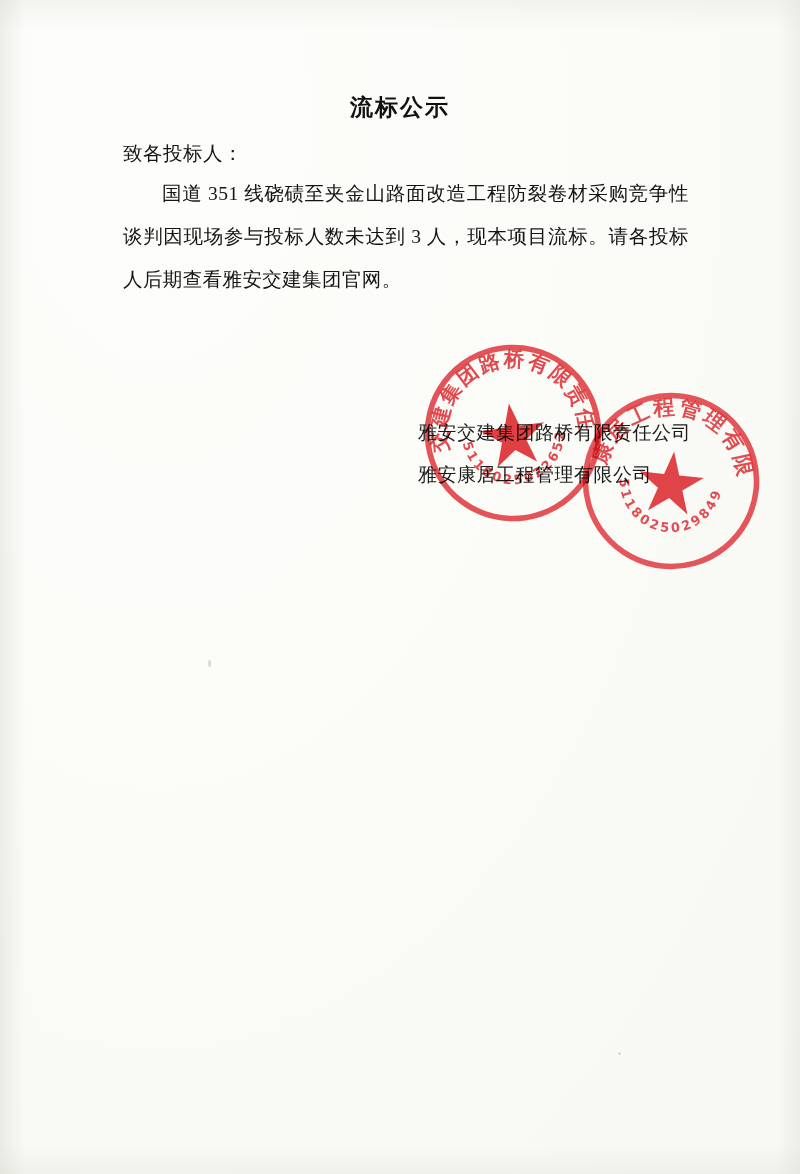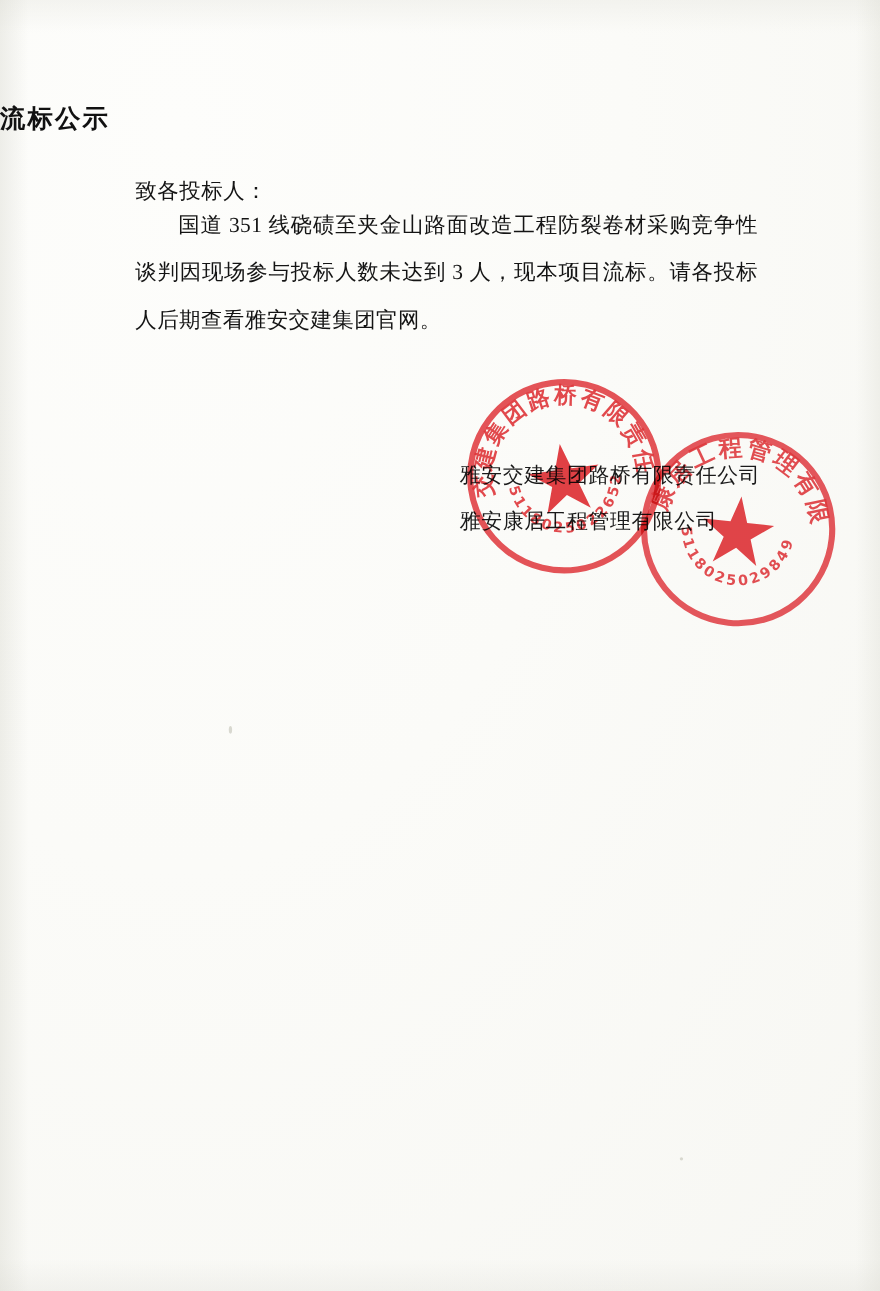--- a/index.html
+++ b/index.html
@@ -35,41 +35,40 @@
       linear-gradient(to bottom, rgba(220,220,212,0.28) 0px, rgba(255,255,255,0) 30px),
       linear-gradient(to top, rgba(215,215,208,0.25) 0px, rgba(255,255,255,0) 30px);
     pointer-events: none;
   }
 
   .doc-title {
     position: absolute;
     top: 92px;
     left: 0;
     width: 800px;
-    text-align: left;
+    text-align: center;
     font-family: "DejaVu Sans", sans-serif;
     font-weight: bold;
     font-size: 23px;
     letter-spacing: 2px;
     color: #111;
   }
 
   .salutation {
     position: absolute;
     top: 140px;
     left: 123px;
     font-size: 19.5px;
     color: #141414;
     letter-spacing: 0.5px;
-    margin-top: 20px;
   }
 
   .body-text {
     position: absolute;
-    top: 184px;
+    top: 172px;
     left: 123px;
     width: 566px;
     font-size: 19.5px;
     line-height: 43px;
     color: #141414;
     text-align: justify;
     text-indent: 2em;
     letter-spacing: 0.4px;
   }
 

